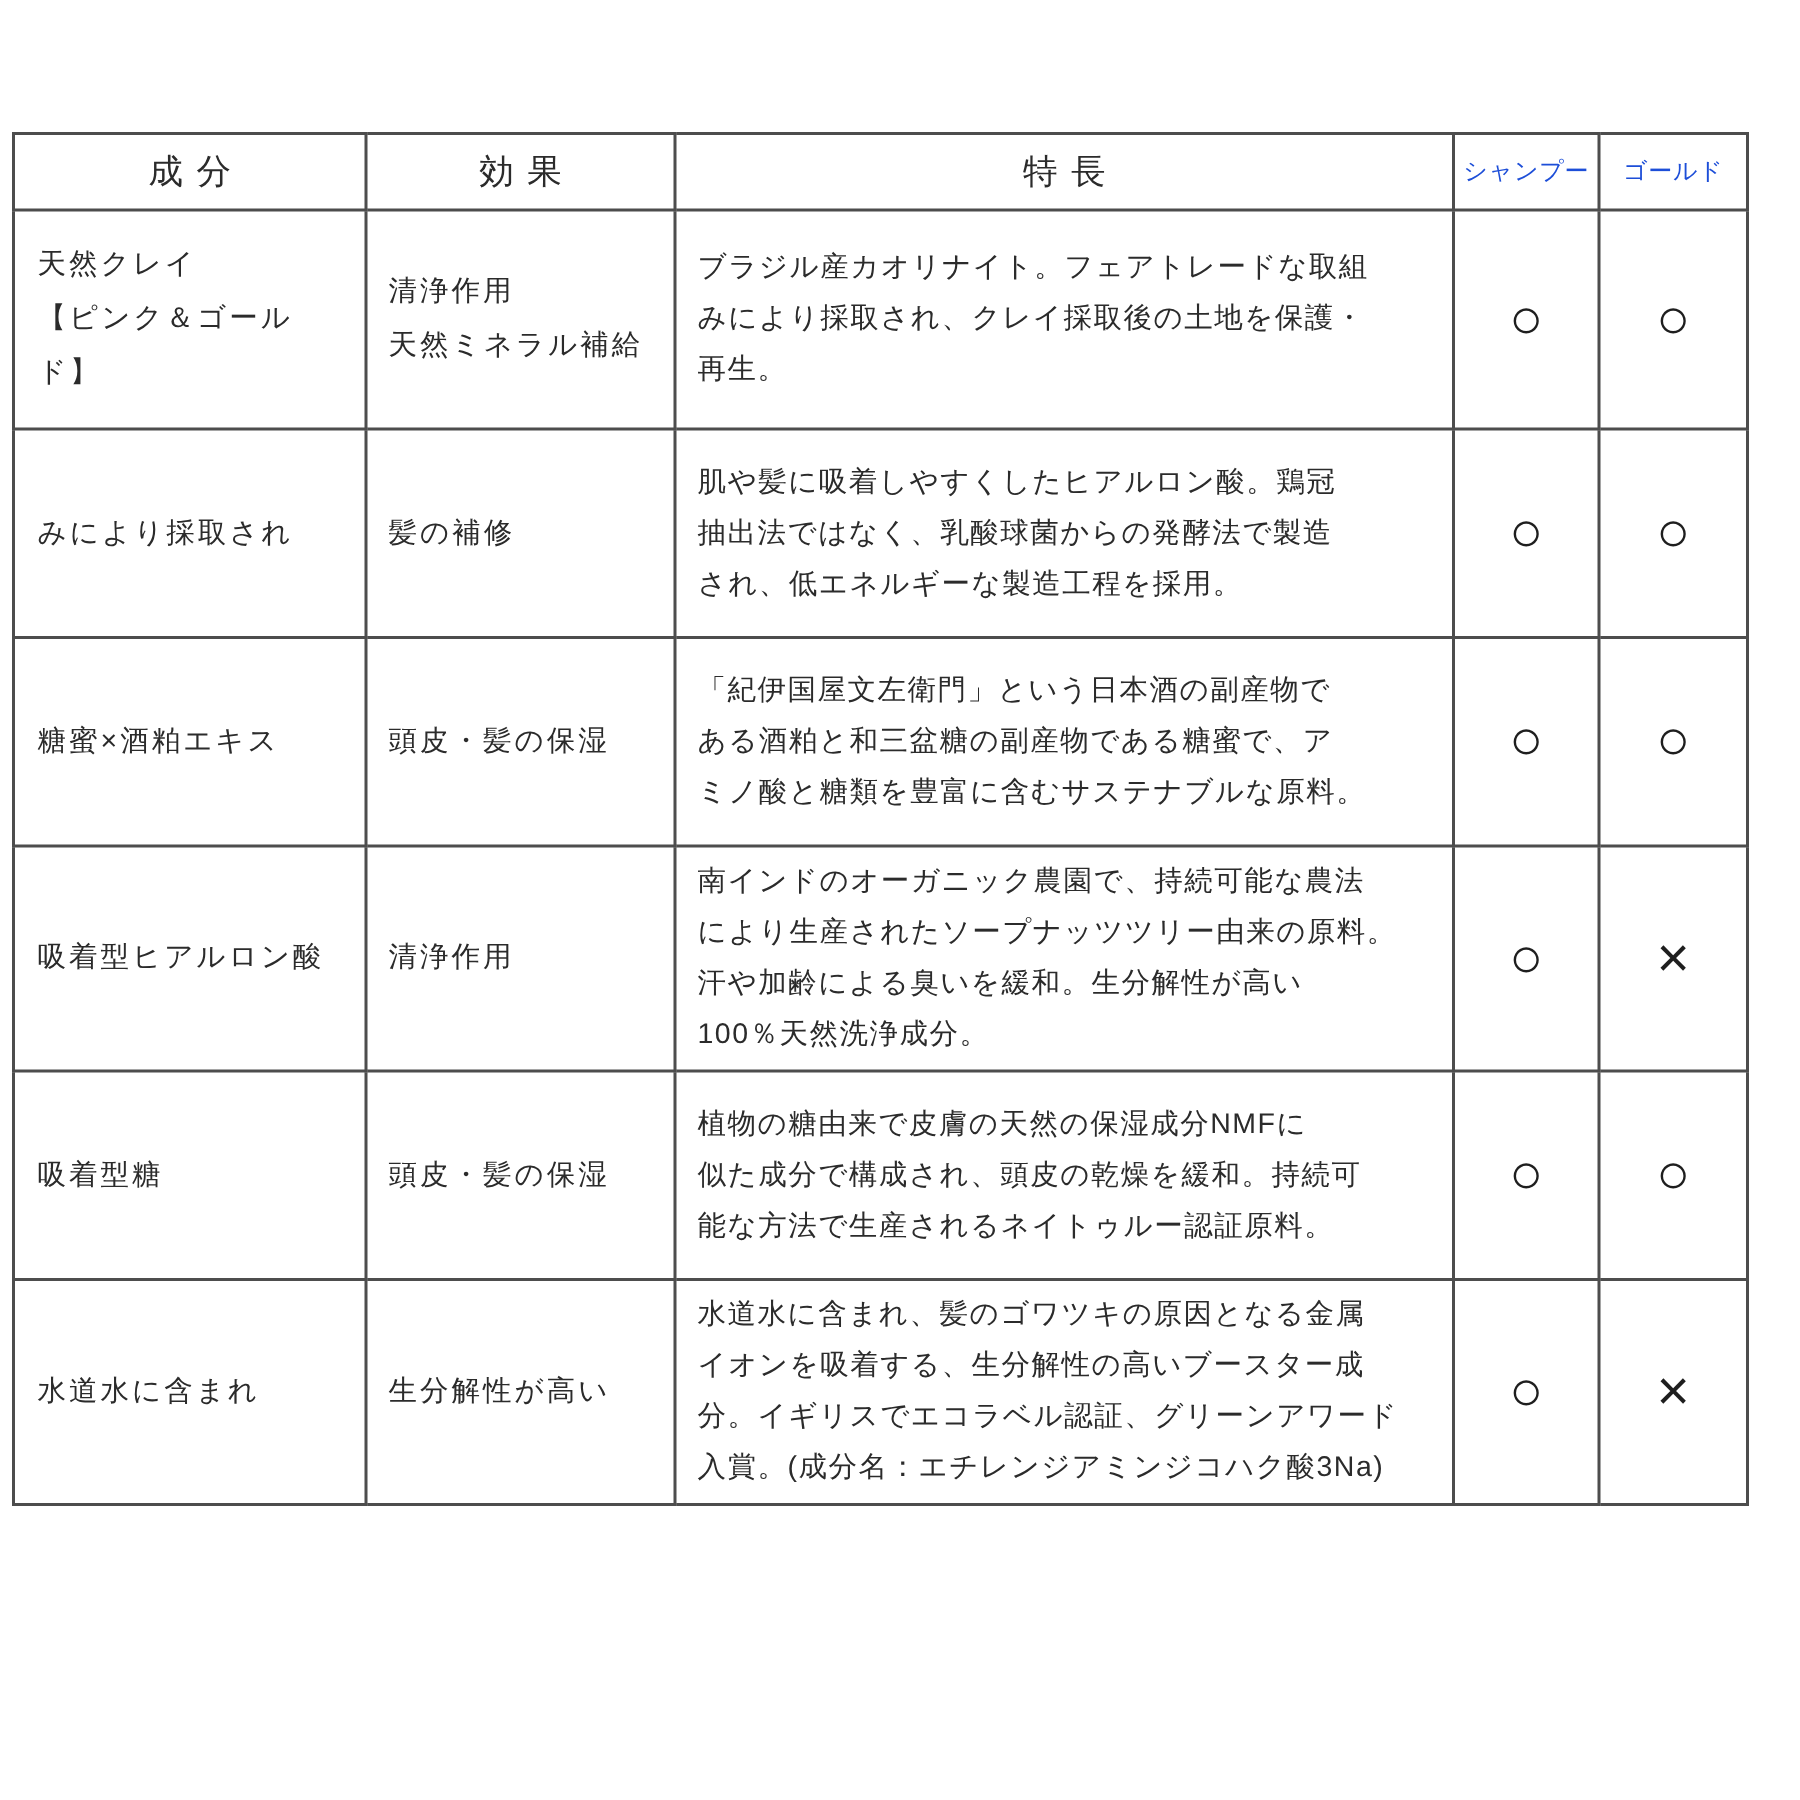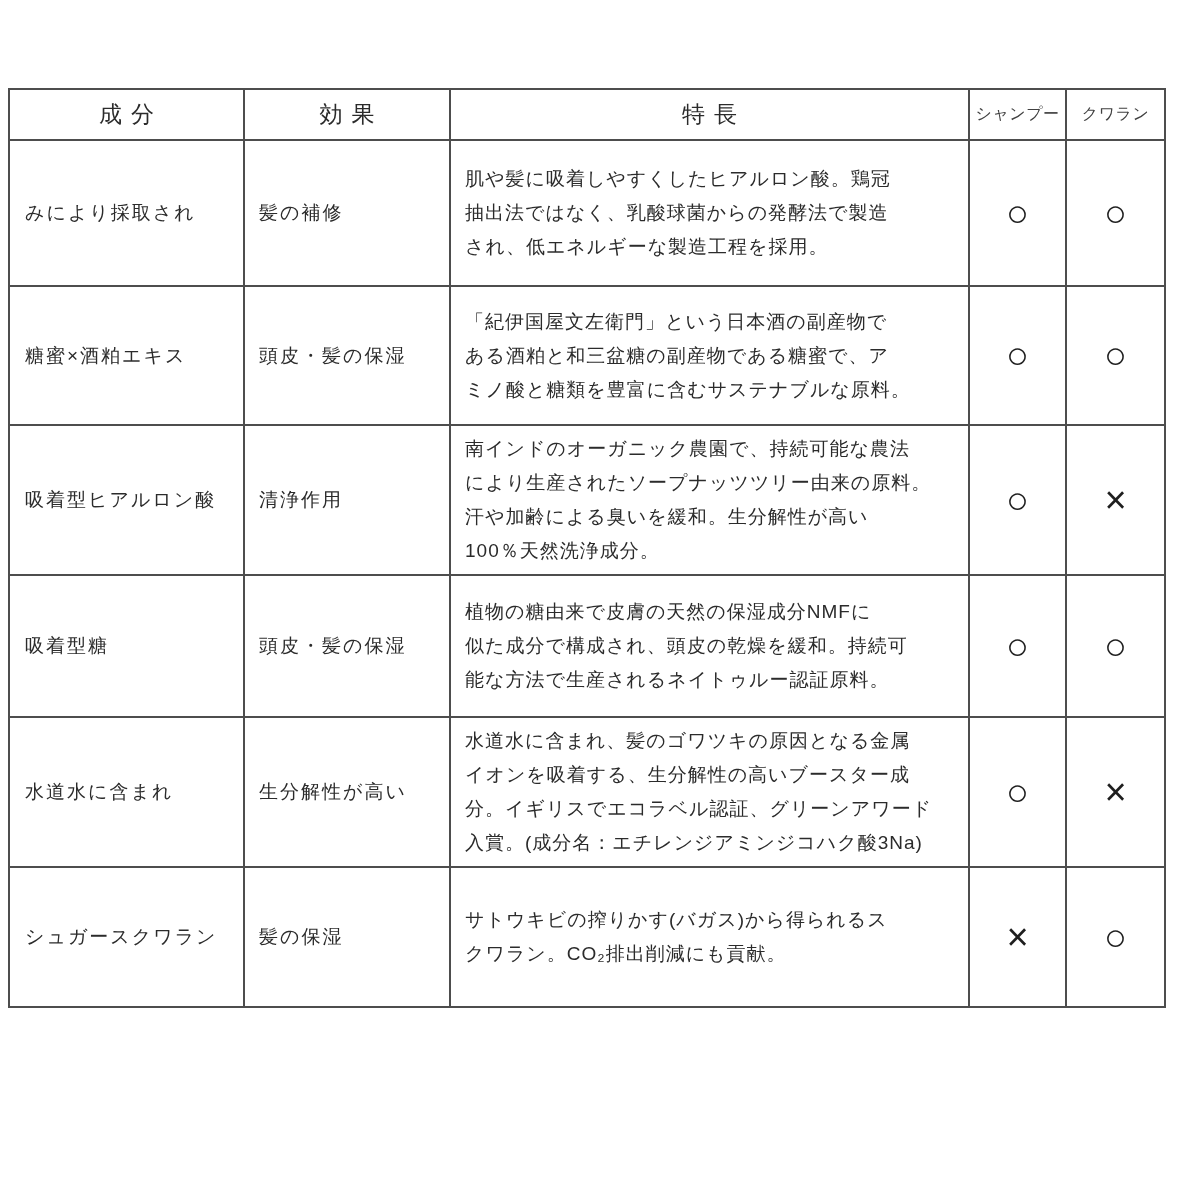--- a/index.html
+++ b/index.html
@@ -39,21 +39,21 @@
     font-size:23px;
     letter-spacing:9px;
     text-indent:9px;
     text-align:center;
     color:#2b2b2b;
   }
   .h-sub{
     font-size:16px;
     letter-spacing:0.5px;
     text-align:center;
-    color:#404040;
+    color:#1d4ed8;
   }
   .c-ing{
     font-size:19px;
     line-height:36px;
     letter-spacing:2px;
     padding:6px 6px 6px 15px;
     white-space:pre-line;
     text-align:left;
   }
   .c-eff{
@@ -91,24 +91,35 @@
         <col class="c3">
         <col class="c4">
         <col class="c5">
     </colgroup>
     <thead>
       <tr>
         <th class="h-main">成分</th>
         <th class="h-main">効果</th>
         <th class="h-main">特長</th>
         <th class="h-sub">シャンプー</th>
-        <th class="h-sub">クワラン</th>
+        <th class="h-sub">ゴールド</th>
       </tr>
     </thead>
     <tbody>
+      <tr>
+        <td class="c-ing">天然クレイ
+【ピンク＆ゴールド】</td>
+        <td class="c-eff">清浄作用
+天然ミネラル補給</td>
+        <td class="c-feat">ブラジル産カオリナイト。フェアトレードな取組
+みにより採取され、クレイ採取後の土地を保護・
+再生。</td>
+        <td class="c-mark">○</td>
+        <td class="c-mark">○</td>
+      </tr>
       <tr>
         <td class="c-ing">みにより採取され</td>
         <td class="c-eff">髪の補修</td>
         <td class="c-feat">肌や髪に吸着しやすくしたヒアルロン酸。鶏冠
 抽出法ではなく、乳酸球菌からの発酵法で製造
 され、低エネルギーな製造工程を採用。</td>
         <td class="c-mark">○</td>
         <td class="c-mark">○</td>
       </tr>
       <tr>
@@ -142,23 +153,15 @@
       <tr>
         <td class="c-ing">水道水に含まれ</td>
         <td class="c-eff">生分解性が高い</td>
         <td class="c-feat">水道水に含まれ、髪のゴワツキの原因となる金属
 イオンを吸着する、生分解性の高いブースター成
 分。イギリスでエコラベル認証、グリーンアワード
 入賞。(成分名：エチレンジアミンジコハク酸3Na)</td>
         <td class="c-mark">○</td>
         <td class="c-mark">×</td>
       </tr>
-      <tr>
-        <td class="c-ing">シュガースクワラン</td>
-        <td class="c-eff">髪の保湿</td>
-        <td class="c-feat">サトウキビの搾りかす(バガス)から得られるス
-クワラン。CO₂排出削減にも貢献。</td>
-        <td class="c-mark">×</td>
-        <td class="c-mark">○</td>
-      </tr>
     </tbody>
   </table>
 </div>
 
 </body></html>

